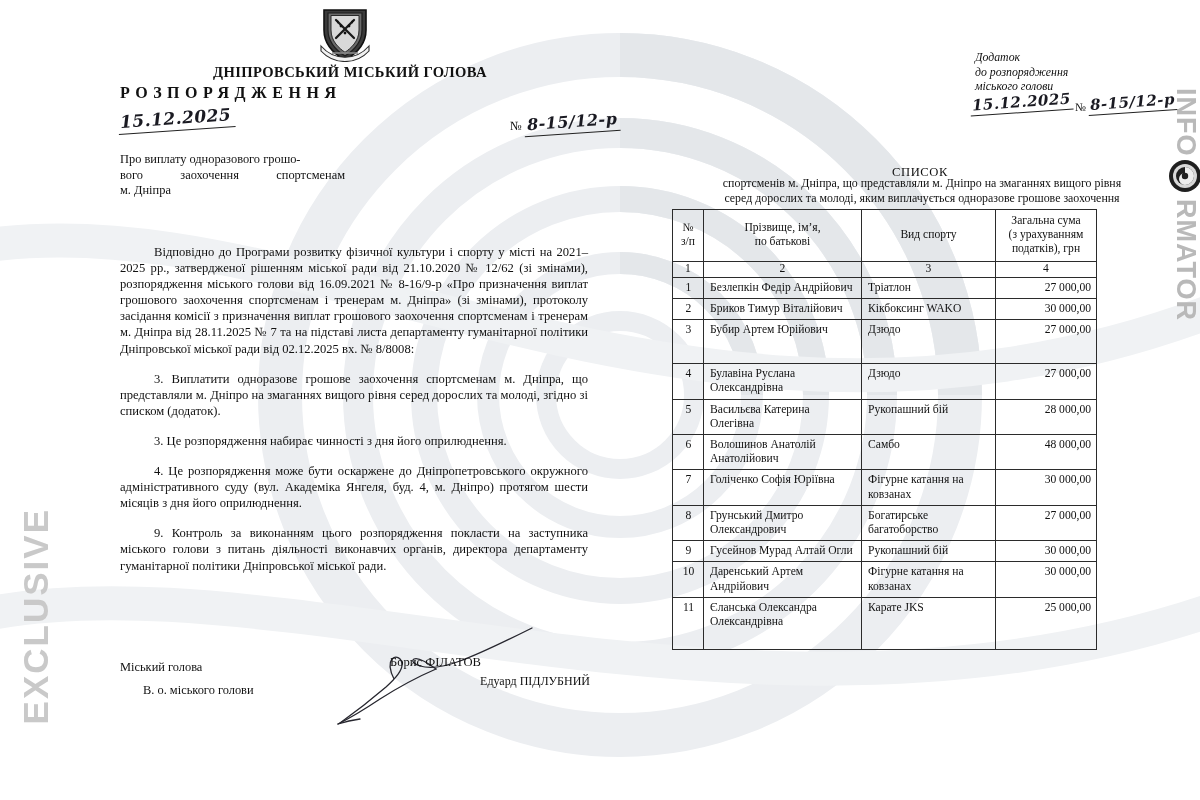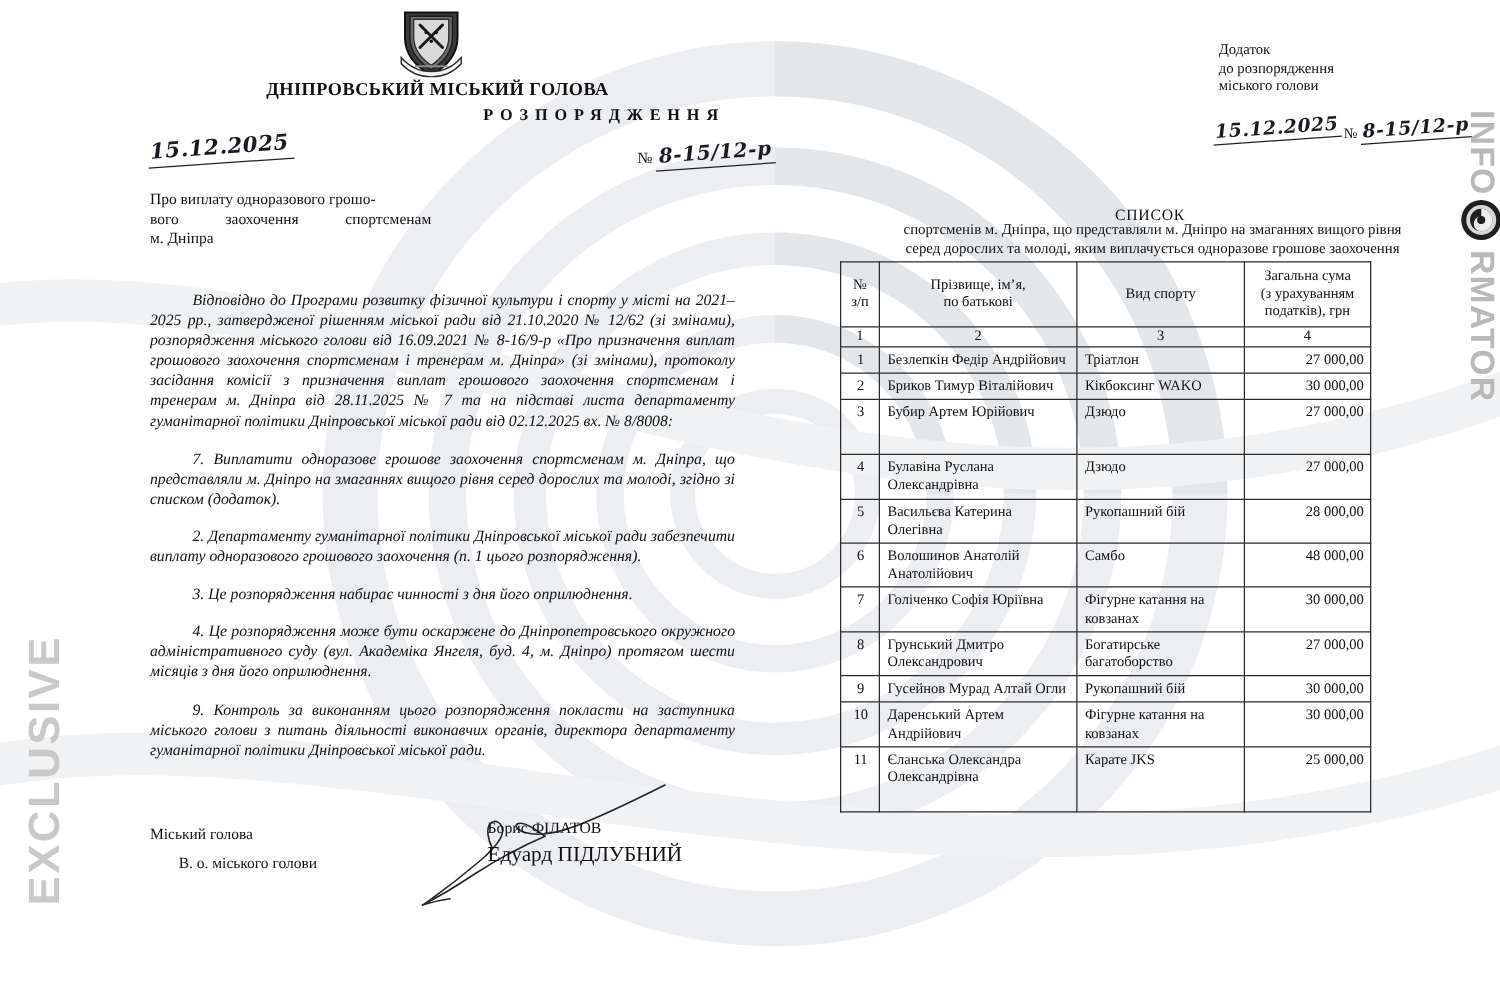--- a/index.html
+++ b/index.html
@@ -29,21 +29,21 @@
 
   #emblem-wrap { position:absolute; left:316px; top:6px; width:58px; height:56px; }
 
   #org-title {
     position:absolute; left:120px; top:64px; width:460px;
     text-align:center; font-size:14.6px; font-weight:bold;
     letter-spacing:.4px;
   }
   #doc-kind {
     position:absolute; left:120px; top:84px; width:460px;
-    text-align:right; font-size:13px; font-weight:bold;
+    text-align:left; font-size:16px; font-weight:bold;
     letter-spacing:5.5px;
   }
 
   .hand {
     font-family:"DejaVu Serif", serif;
     font-style:italic;
     font-weight:600;
     color:#1a1a22;
     transform:rotate(-4deg);
     display:inline-block;
@@ -69,41 +69,40 @@
     font-size:12.4px; line-height:15.6px; text-align:justify;
     text-align-last:left;
   }
   #subject .l2 { display:block; text-align:justify; text-align-last:justify; }
 
   #body-text {
     position:absolute; left:120px; top:232px; width:468px;
     font-size:12.6px; line-height:16.1px;
   }
   #body-text p {
-    margin:0 0 14px 0;
+    margin:12px 0 14px 0;
     text-align:justify;
     text-indent:34px;
-    font-style:italic;
   }
   #body-text p:last-child { margin-bottom:0; }
 
   
   #sign-zone { position:absolute; left:120px; top:655px; width:470px; height:70px; }
   #sign-left-1 { position:absolute; left:0; top:5px; font-size:12.4px; }
   #sign-left-2 { position:absolute; left:23px; top:28px; font-size:12.4px; }
   #sign-right-1 { position:absolute; right:0; top:0; font-size:12.6px; text-align:left; width:200px; }
-  #sign-right-2 { position:absolute; right:0; top:19px; font-size:17px; text-align:left; width:200px; }
+  #sign-right-2 { position:absolute; right:0; top:19px; font-size:12px; text-align:right; width:200px; }
   #signature-svg { position:absolute; left:190px; top:-32px; width:230px; height:110px; }
 
   
   #right-col { position:absolute; left:640px; top:0; width:560px; height:800px; }
 
   #annex-block {
-    position:absolute; left:335px; top:32px; width:210px;
-    font-size:11.8px; line-height:14.6px;
+    position:absolute; left:335px; top:50px; width:210px;
+    font-size:11.8px; line-height:14.6px;font-style:italic;
   }
   #annex-handline {
     position:absolute; left:330px; top:93px;
     display:flex; align-items:flex-end; gap:2px; font-size:11.5px;
   }
   #annex-handline .hand { font-size:15px; border-bottom:1.2px solid #222; padding:0 2px 1px 2px; }
 
   #list-title {
     position:absolute; left:0; top:142px; width:560px;
     text-align:center; font-size:12.6px; letter-spacing:.6px;margin-top:23px;
@@ -220,22 +219,21 @@
     </div>
 
     <div id="subject">
       <span>Про виплату одноразового грошо-</span>
       <span class="l2">вого заохочення спортсменам</span>
       <span>м. Дніпра</span>
     </div>
 
     <div id="body-text">
       <p>Відповідно до Програми розвитку фізичної культури і спорту у місті на 2021–2025 рр., затвердженої рішенням міської ради від 21.10.2020 № 12/62 (зі змінами), розпорядження міського голови від 16.09.2021 № 8-16/9-р «Про призначення виплат грошового заохочення спортсменам і тренерам м. Дніпра» (зі змінами), протоколу засідання комісії з призначення виплат грошового заохочення спортсменам і тренерам м. Дніпра від 28.11.2025 № 7 та на підставі листа департаменту гуманітарної політики Дніпровської міської ради від 02.12.2025 вх. № 8/8008:</p>
-      <p>7. Виплатити одноразове грошове заохочення спортсменам м. Дніпра, що представляли м. Дніпро на змаганнях вищого рівня серед дорослих та молоді, згідно зі списком (додаток).</p>
-      <p>2. Департаменту гуманітарної політики Дніпровської міської ради забезпечити виплату одноразового грошового заохочення (п. 1 цього розпорядження).</p>
+      <p>3. Виплатити одноразове грошове заохочення спортсменам м. Дніпра, що представляли м. Дніпро на змаганнях вищого рівня серед дорослих та молоді, згідно зі списком (додаток).</p>
       <p>3. Це розпорядження набирає чинності з дня його оприлюднення.</p>
       <p>4. Це розпорядження може бути оскаржене до Дніпропетровського окружного адміністративного суду (вул. Академіка Янгеля, буд. 4, м. Дніпро) протягом шести місяців з дня його оприлюднення.</p>
       <p>9. Контроль за виконанням цього розпорядження покласти на заступника міського голови з питань діяльності виконавчих органів, директора департаменту гуманітарної політики Дніпровської міської ради.</p>
     </div>
 
     <div id="sign-zone">
       <svg id="signature-svg" viewBox="0 0 230 110" xmlns="http://www.w3.org/2000/svg">
         <g fill="none" stroke="#26262e" stroke-width="1.3" stroke-linecap="round">
           <path d="M222 5 C 196 18, 172 30, 150 38 C 134 44, 120 46, 110 43"></path>
           <path d="M110 43 C 104 41, 101 38, 104 36 C 108 34, 118 40, 126 46"></path>

